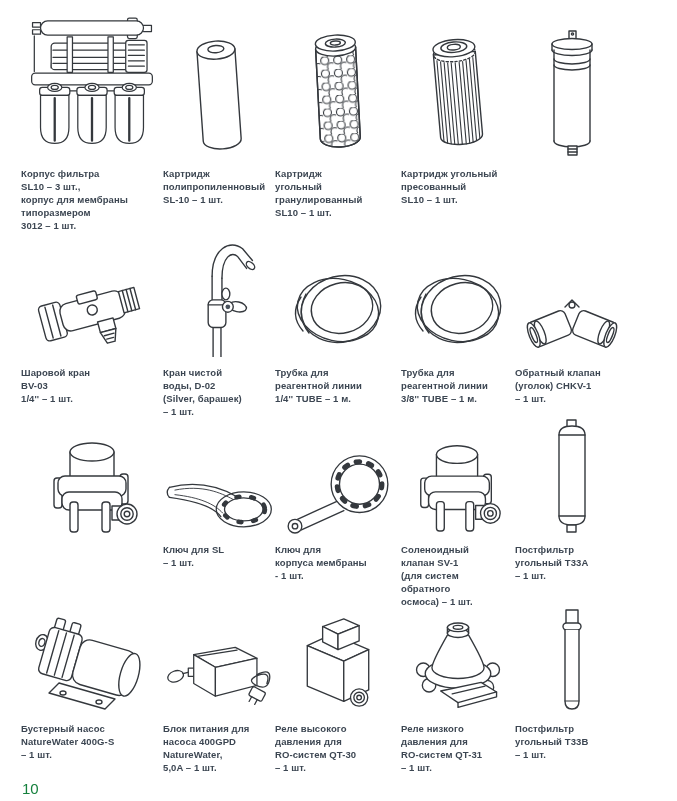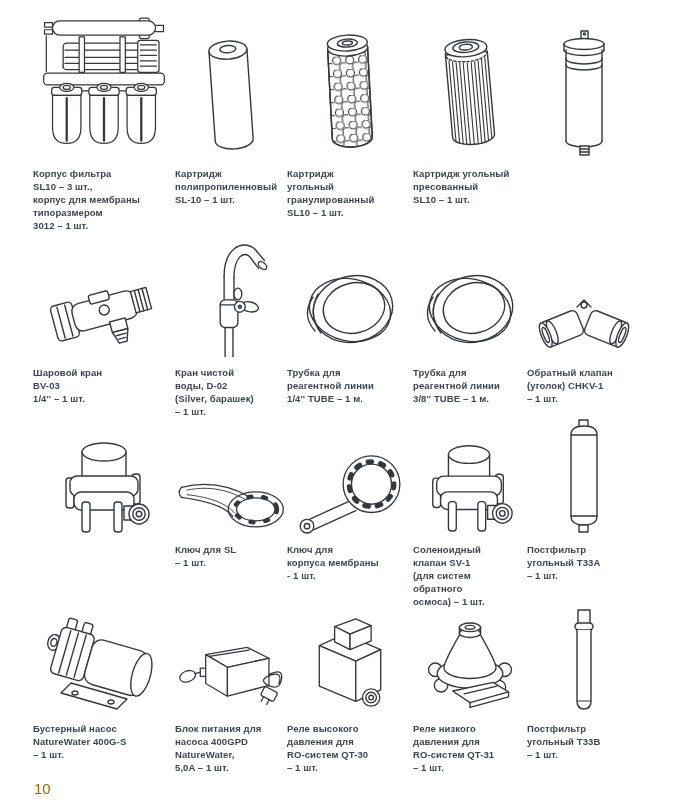--- a/index.html
+++ b/index.html
@@ -1,26 +1,26 @@
 <!DOCTYPE html>
 <html><head>
 <meta charset="utf-8">
 <style>
   html,body{margin:0;padding:0;background:#ffffff;}
   body{width:677px;height:801px;overflow:hidden;font-family:"Liberation Sans",sans-serif;}
-  .page{box-sizing:border-box;width:614px;height:801px;padding:6px 24px 0 33px;}
+  .page{box-sizing:border-box;width:614px;height:801px;padding:6px 24px 0 21px;}
   .row{display:grid;grid-template-columns:142px 112px 126px 114px 114px;}
   .cell{position:relative;min-width:0;}
   .art{display:flex;align-items:flex-end;justify-content:center;}
   .r1 .art{height:152px}
   .r2 .art{height:124px}
   .r3 .art{height:116px}
   .r4 .art{height:104px}
   .caption{margin-top:9px;font-size:9.5px;font-weight:bold;color:#3c4652;line-height:1.38;letter-spacing:.1px;white-space:pre-line;padding-right:4px;}
-  .pagenum{font-size:15px;color:#a16207;margin:6px 0 12px 1px;}
+  .pagenum{font-size:15px;color:#15803d;margin:6px 0 12px 1px;}
   svg{display:block;}
   svg *{vector-effect:none;}
   .lineart{stroke:#34383d;fill:none;stroke-width:1.4;stroke-linecap:round;stroke-linejoin:round;}
 </style>
 </head>
 <body>
 
 <div class="page">
 
   <div class="row r1">

